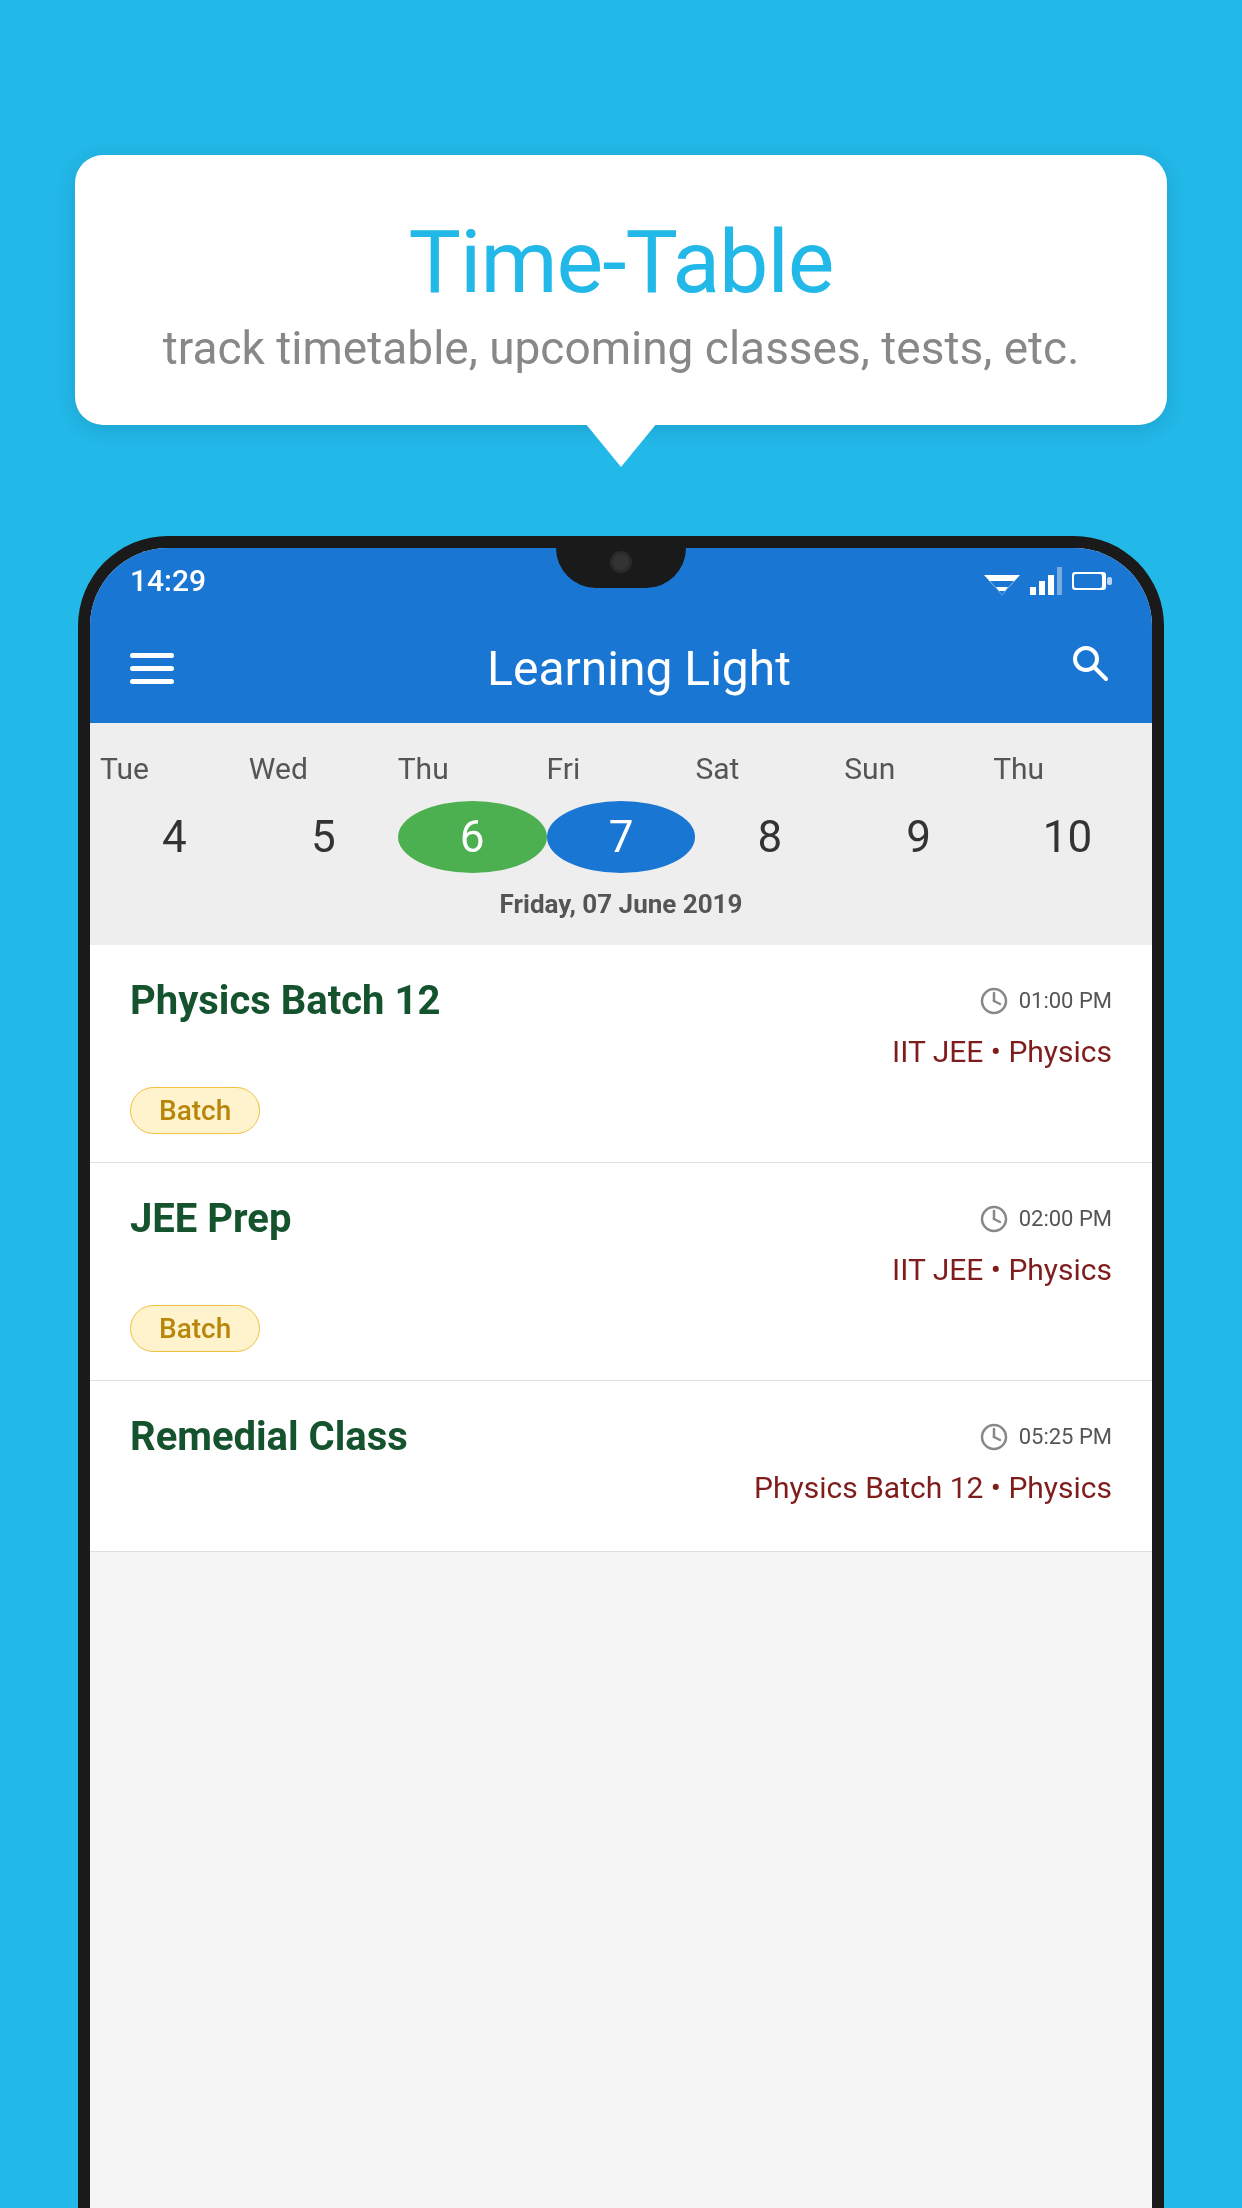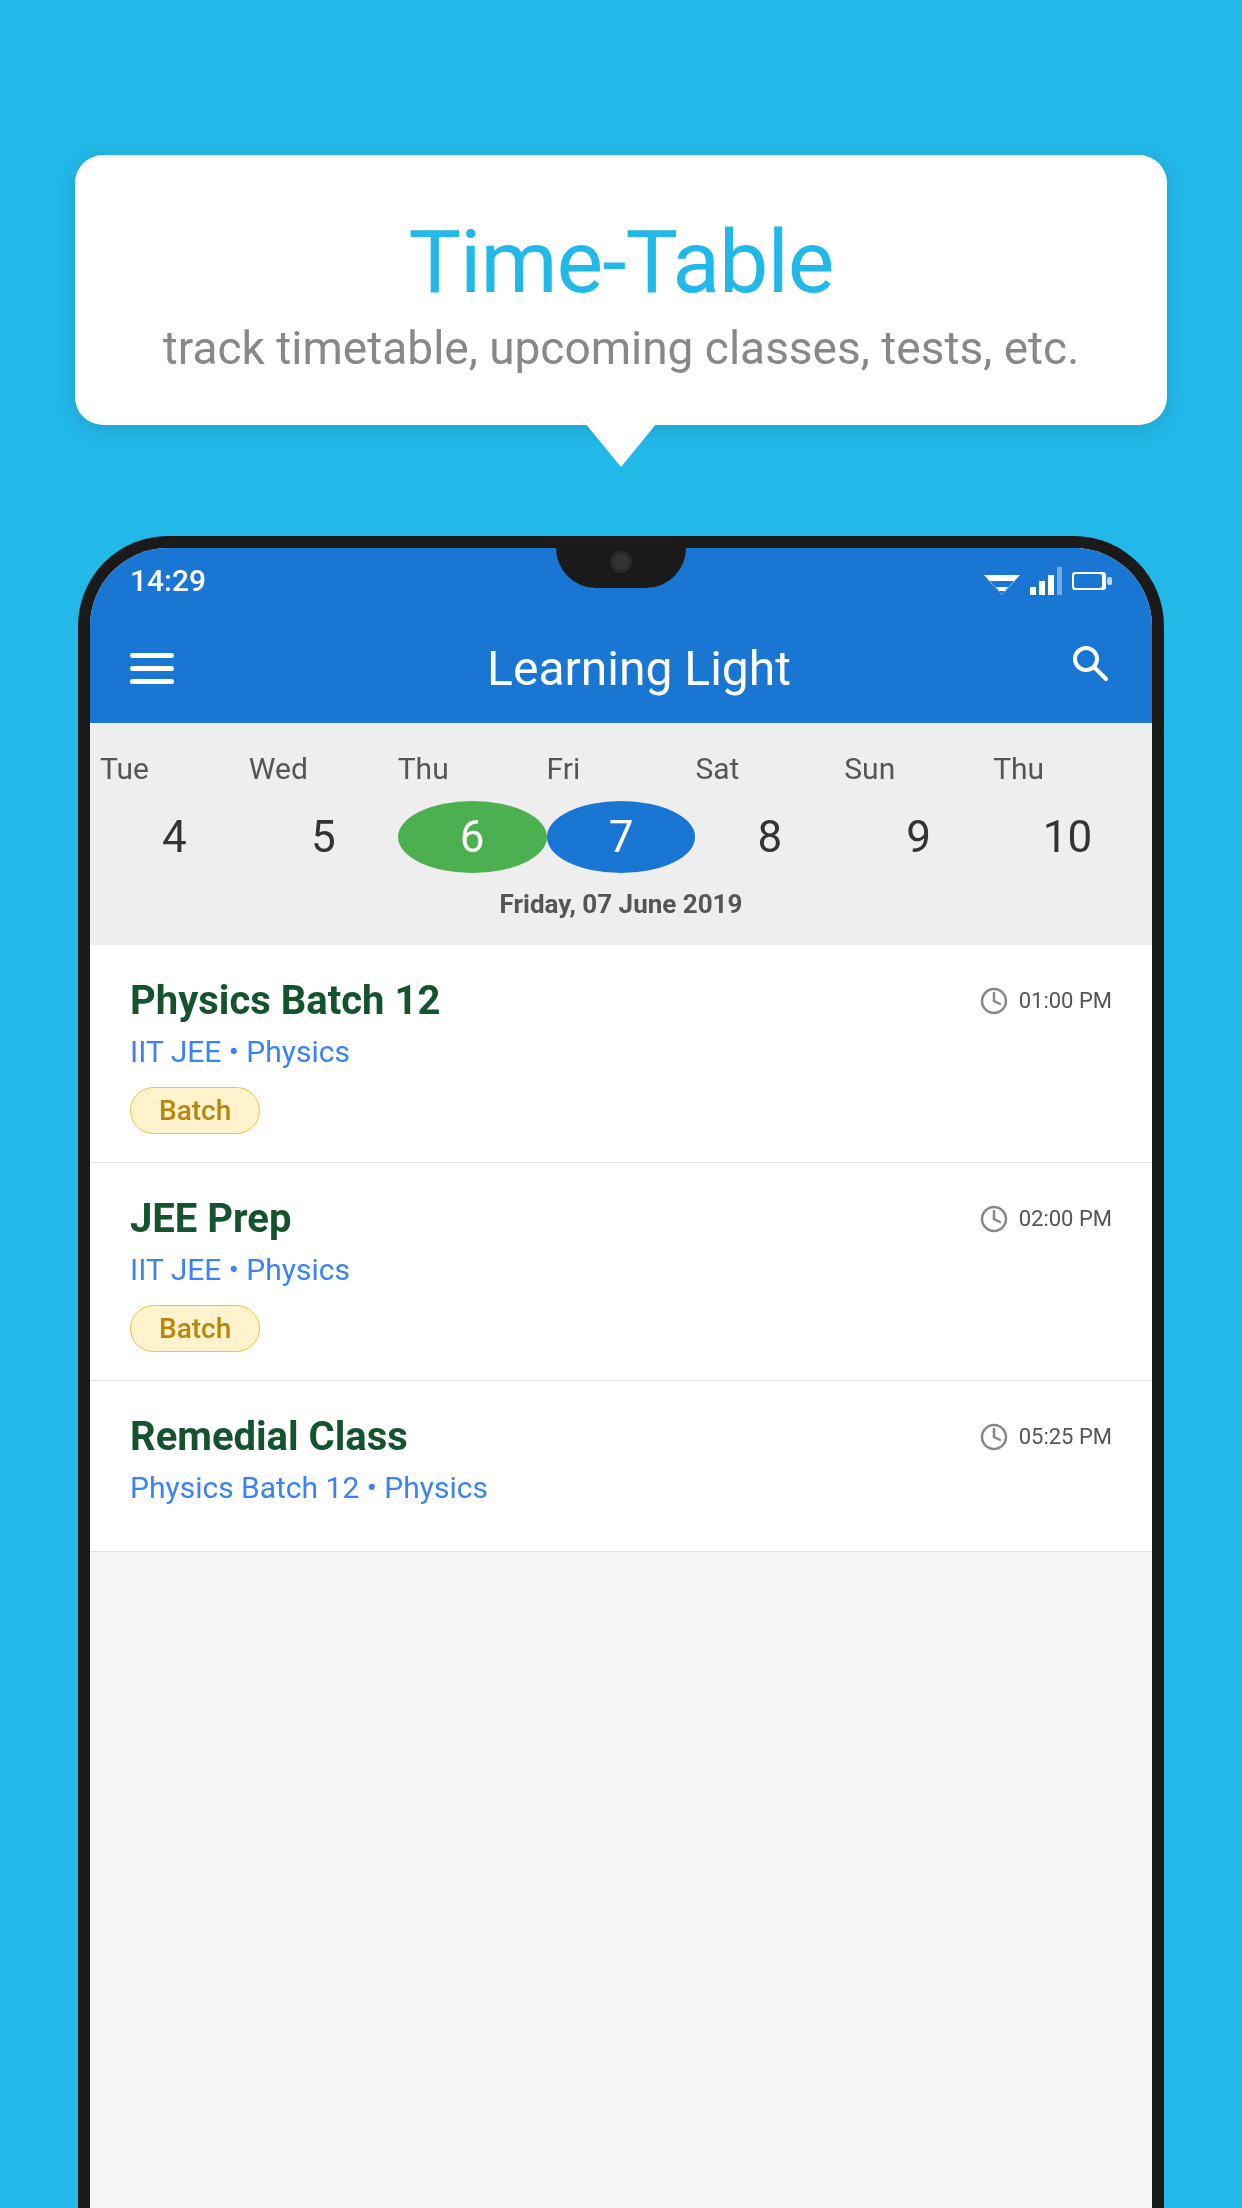--- a/index.html
+++ b/index.html
@@ -276,22 +276,23 @@
     .class-time {
       display: flex;
       align-items: center;
       gap: 10px;
       font-size: 22px;
       color: #555;
     }
 
     .class-meta {
       font-size: 30px;
-      color: #3b82f6;
+      color: #7f1d1d;
       margin-bottom: 18px;
+      text-align: right;
     }
 
     .batch-badge {
       display: inline-block;
       background: #fff3cd;
       color: #b8860b;
       border: 1.5px solid #f0c040;
       border-radius: 30px;
       padding: 6px 28px;
       font-size: 28px;

